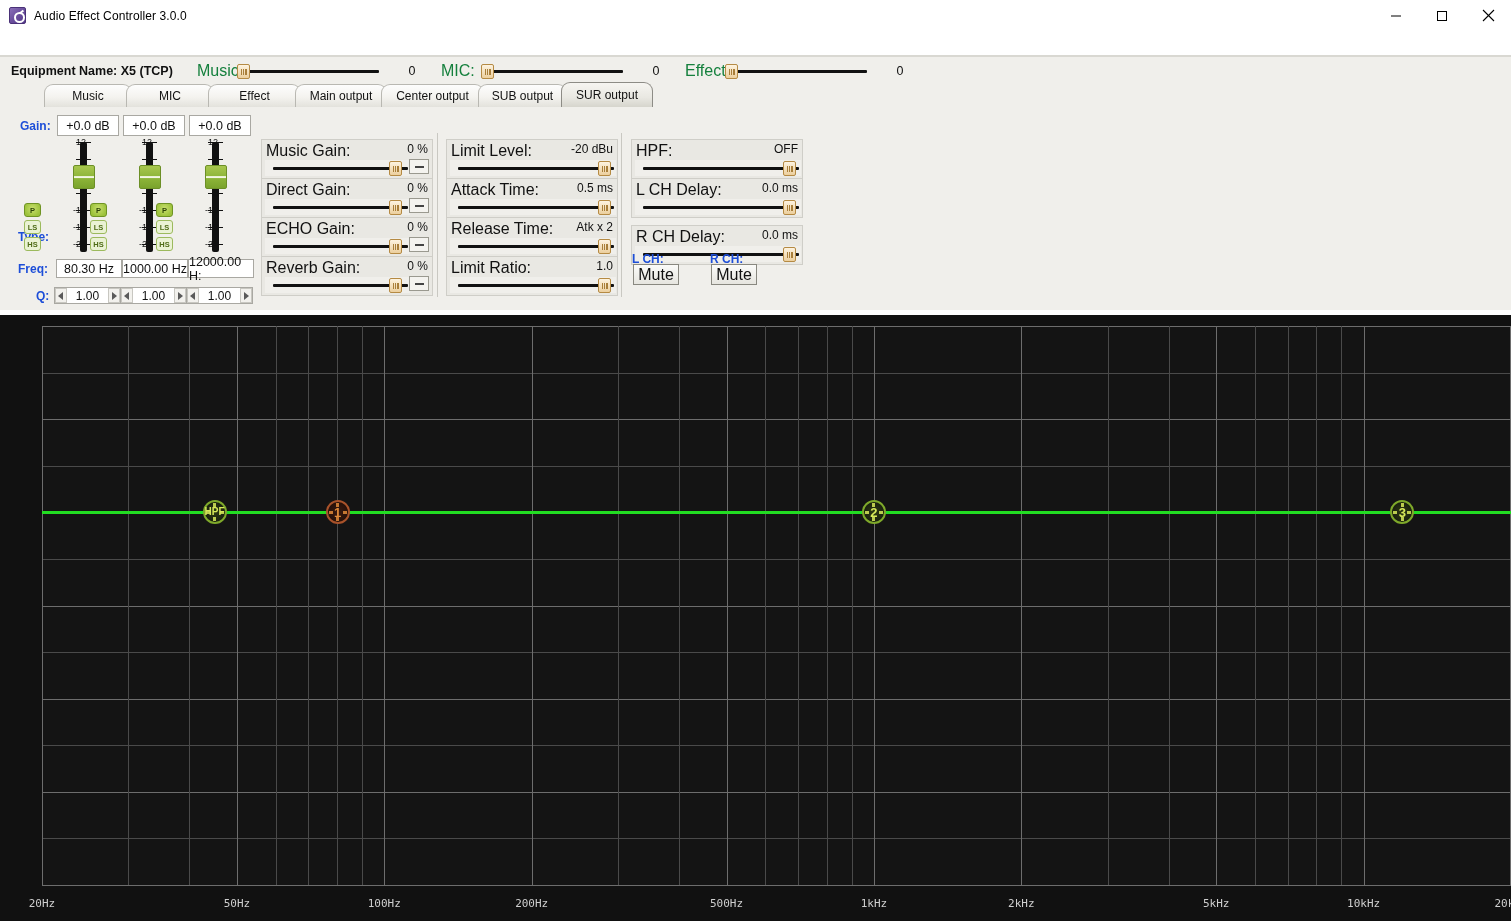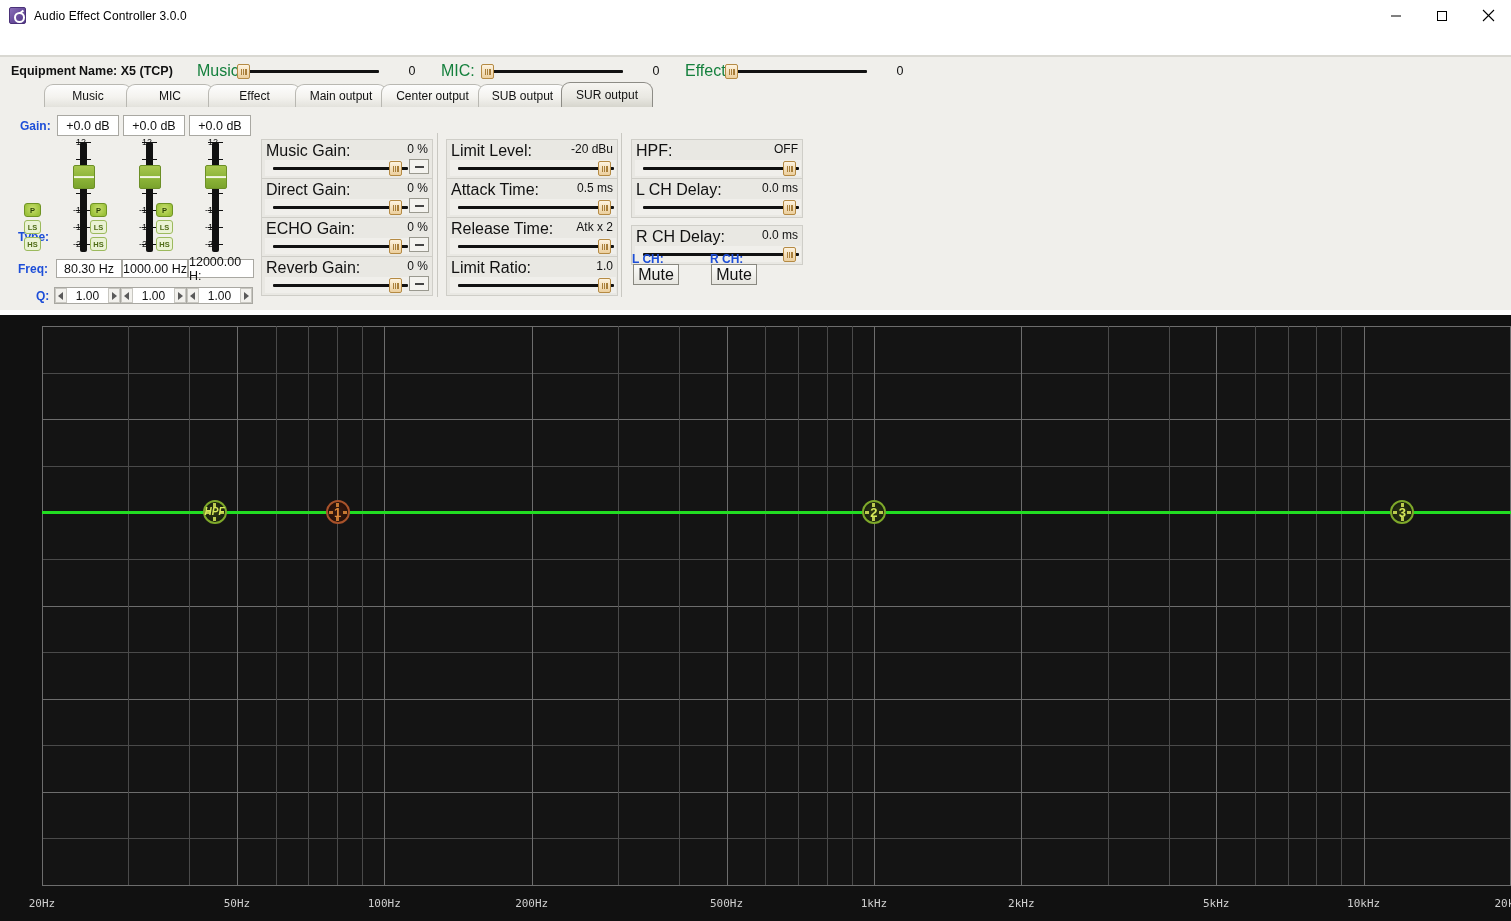--- a/index.html
+++ b/index.html
@@ -613,21 +613,21 @@
           <div class="gl-v" style="left:1245.7px;"></div>
           <div class="gl-v" style="left:1274.1px;"></div>
           <div class="gl-v" style="left:1299.2px;"></div>
           <div class="gl-v major" style="left:1321.6px;"></div>
           <div class="gl-v major" style="left:1468px;"></div>
         </div>
       <div id="curve-host">
           <div class="eqcurve" style="top:184.8px; background:#22dd22;"></div>
         </div>
       <div id="marker-host">
-          <div class="marker green" style="left:172.5px; top:186.3px;font-style:italic;">
+          <div class="marker green" style="left:172.5px; top:186.3px;">
             <span class="tickmark tm-top"></span>
             <span class="tickmark tm-bot"></span>
             <span class="tickmark tm-l"></span>
             <span class="tickmark tm-r"></span>
             <span class="mlabel" style="font-size:10px;">HPF</span>
           </div>
           <div class="marker red" style="left:295.6px; top:186.3px;">
             <span class="tickmark tm-top"></span>
             <span class="tickmark tm-bot"></span>
             <span class="tickmark tm-l"></span>

